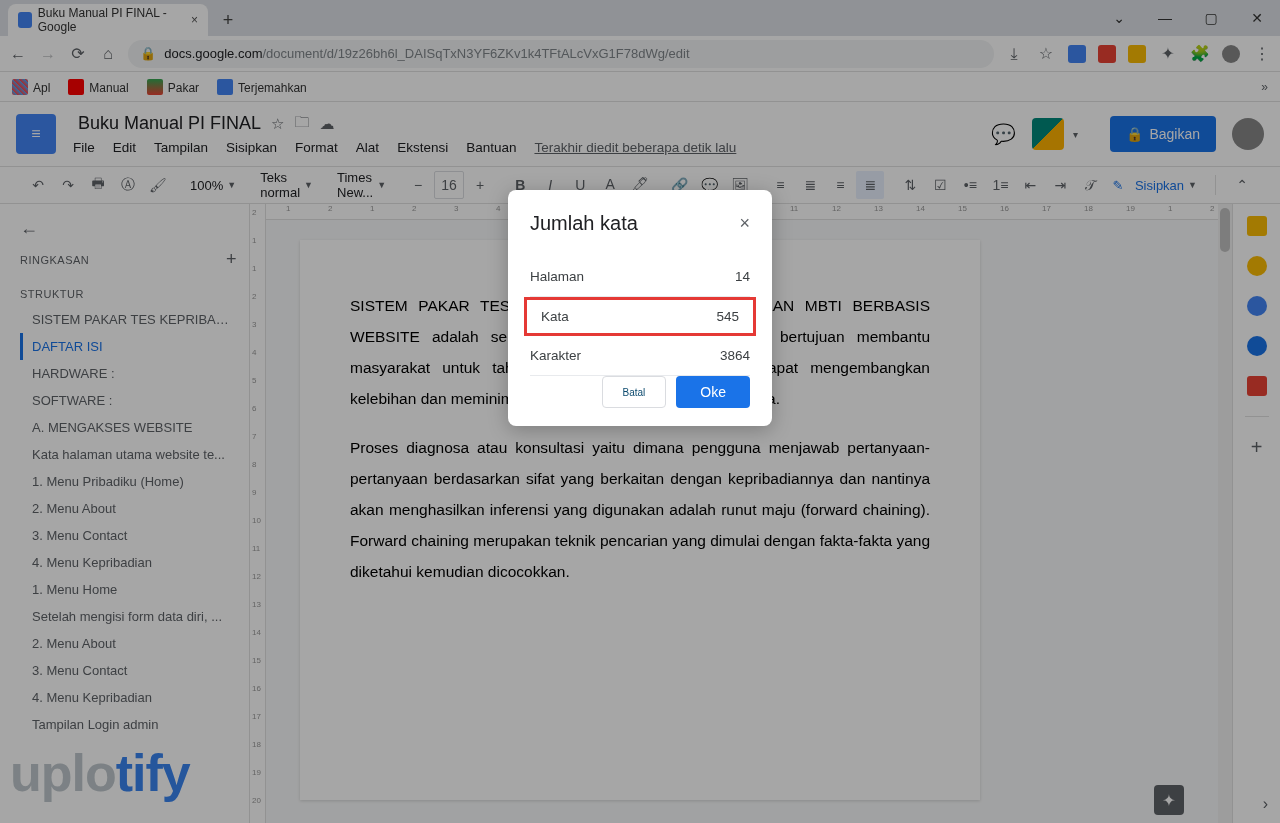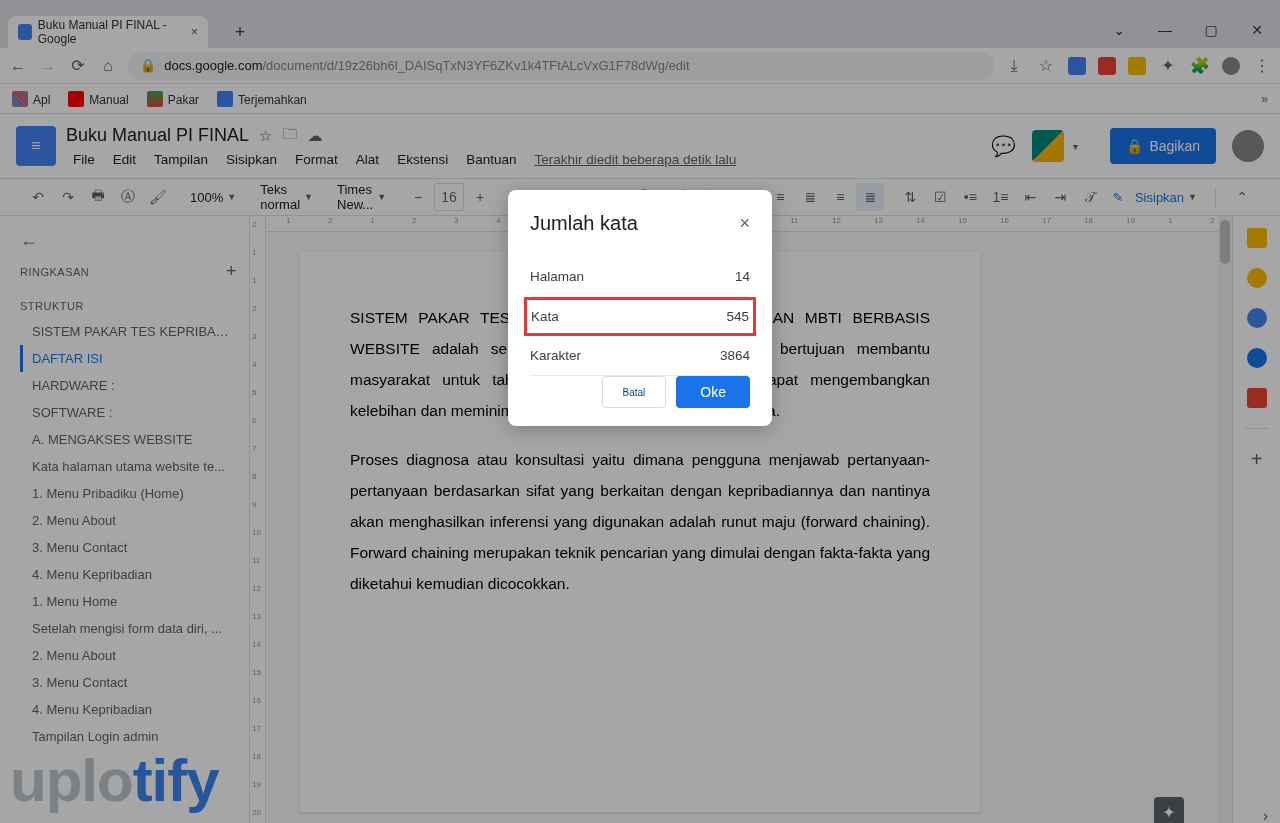--- a/index.html
+++ b/index.html
@@ -1,19 +1,19 @@
 <!DOCTYPE html>
 <html><head>
 <meta charset="utf-8">
 <style>
 * { margin:0; padding:0; box-sizing:border-box; font-family:Arial,sans-serif; }
 body { width:1280px; height:823px; overflow:hidden; background:#fff; position:relative; }
 
 
-.titlebar { height:48px; background:#dee1e6; display:flex; align-items:flex-end;gap:12px; }
+.titlebar { height:36px; background:#dee1e6; display:flex; align-items:flex-end; }
 .tab { height:32px; background:#fff; border-radius:8px 8px 0 0; display:flex; align-items:center; padding:0 10px; margin-left:8px; width:200px; font-size:12px; color:#333; gap:6px; }
 .tab .favicon { width:16px; height:16px; background:#4285f4; border-radius:3px; }
 .tab .close { margin-left:auto; color:#555; cursor:pointer; }
 .newtab { width:28px; height:28px; display:flex; align-items:center; justify-content:center; color:#444; font-size:18px; cursor:pointer; margin-left:6px; margin-bottom:2px;}
 .win-controls { margin-left:auto; display:flex; height:36px; }
 .win-btn { width:46px; display:flex; align-items:center; justify-content:center; color:#333; font-size:14px; cursor:pointer; }
 
 
 .addrbar { height:36px; background:#fff; display:flex; align-items:center; padding:0 8px; gap:10px; border-bottom:1px solid #e0e0e0; }
 .nav-icon { width:20px; height:20px; display:flex; align-items:center; justify-content:center; color:#5f6368; cursor:pointer; font-size:16px; }
@@ -25,21 +25,21 @@
 
 
 .bookmarks { height:30px; background:#fff; display:flex; align-items:center; padding:0 12px; gap:18px; font-size:12px; color:#333; border-bottom:1px solid #e0e0e0; }
 .bm { display:flex; align-items:flex-end; gap:5px; cursor:pointer; }
 .bm-icon { width:16px; height:16px; border-radius:2px; }
 
 
 .docs-header { height:64px; background:#fff; display:flex; align-items:center; padding:0 16px; gap:10px; }
 .docs-logo { width:40px; height:40px; background:#4285f4; border-radius:4px; display:flex; align-items:center; justify-content:center; color:#fff; font-weight:bold; }
 .docs-title-area { display:flex; flex-direction:column; }
-.docs-title-row { display:flex; align-items:center; gap:10px; }
+.docs-title-row { display:flex; align-items:center; gap:10px;margin-left:12px; }
 .docs-title { font-size:18px; color:#202124; }
 .title-icon { color:#5f6368; font-size:15px; cursor:pointer; }
 .menu-row { display:flex; gap:4px; font-size:13.5px; color:#202124; margin-top:2px; }
 .menu-item { padding:2px 7px; cursor:pointer; }
 .last-edit { color:#5f6368; text-decoration:underline; padding:2px 7px; cursor:pointer; }
 .header-right { margin-left:auto; display:flex; align-items:center; gap:16px; }
 .hdr-icon { width:24px; height:24px; color:#5f6368; cursor:pointer; display:flex; align-items:center; justify-content:center; font-size:20px; }
 .meet-icon { width:32px; height:32px; background:linear-gradient(135deg,#00897b 50%,#ffb300 50%); border-radius:4px; position:relative; display:flex; align-items:center; cursor:pointer;}
 .meet-icon::after { content:"▾"; color:#5f6368; position:absolute; right:-14px; font-size:10px; }
 .share-btn { height:36px; background:#1a73e8; color:#fff; border-radius:4px; padding:0 16px; display:flex; align-items:center; gap:6px; font-size:14px; cursor:pointer; }
@@ -76,33 +76,33 @@
 
 .side-panel { width:48px; background:#fff; border-left:1px solid #e0e0e0; display:flex; flex-direction:column; align-items:center; padding-top:12px; gap:20px; }
 .side-icon { width:20px; height:20px; border-radius:3px; cursor:pointer; }
 
 
 .overlay { position:absolute; top:0; left:0; right:0; bottom:0; background:rgba(0,0,0,0.35); display:flex; align-items:flex-start; justify-content:center; padding-top:190px; }
 .modal { width:264px; background:#fff; border-radius:8px; box-shadow:0 4px 20px rgba(0,0,0,0.25); padding:22px 22px 18px; font-size:14px; color:#3c4043; }
 .modal-title { font-size:20px; color:#202124; display:flex; justify-content:space-between; align-items:center; margin-bottom:22px; }
 .modal-close { color:#5f6368; cursor:pointer; font-size:18px; }
 .modal-row { display:flex; justify-content:space-between; padding:12px 0; border-bottom:1px solid #e8eaed; font-size:13.5px; }
-.modal-row.highlight { border:3px solid #e53935; padding:9px 4px; margin:0 -6px; }
+.modal-row.highlight { border:3px solid #e53935; padding:9px 14px; margin:0 -6px; }
 .modal-check { display:flex; align-items:center; gap:12px; margin:20px 0 22px; font-size:13.5px; }
 .modal-check input { width:18px; height:18px; cursor:pointer; }
 .modal-actions { display:flex; justify-content:flex-end; gap:10px; }
 .btn-cancel { padding:0 20px; border:1px solid #dadce0; border-radius:4px; background:#fff; color:#0c4a6e; font-size:10px; cursor:pointer; }
 .btn-ok { padding:8px 24px; border:none; border-radius:4px; background:#1a73e8; color:#fff; font-size:14px; cursor:pointer; }
 
 
 .explore { position:absolute; right:48px; bottom:8px; width:30px; height:30px; background:#5f6368; border-radius:4px; display:flex; align-items:center; justify-content:center; color:#fff; cursor:pointer; }
 .side-expand { position:absolute; right:12px; bottom:10px; color:#5f6368; cursor:pointer; font-size:16px; }
 
 
-.watermark { position:absolute; left:10px; bottom:20px; font-size:60px; font-weight:700; color:#bfc7cc; letter-spacing:-1px; pointer-events:none; font-family:Arial,sans-serif;}
+.watermark { position:absolute; left:10px; bottom:20px; font-size:52px; font-weight:700; color:#bfc7cc; letter-spacing:-1px; pointer-events:none; font-family:Arial,sans-serif;}
 .watermark .blue { color:#3a85f0; }
 
 
 .scrollbar { position:absolute; right:0; top:0; width:14px; height:100%; background:#f1f1f1; }
 .scroll-thumb { position:absolute; right:2px; top:4px; width:10px; height:44px; background:#c1c1c1; border-radius:5px; }
 </style>
 </head>
 <body>
 
 <div class="titlebar">

